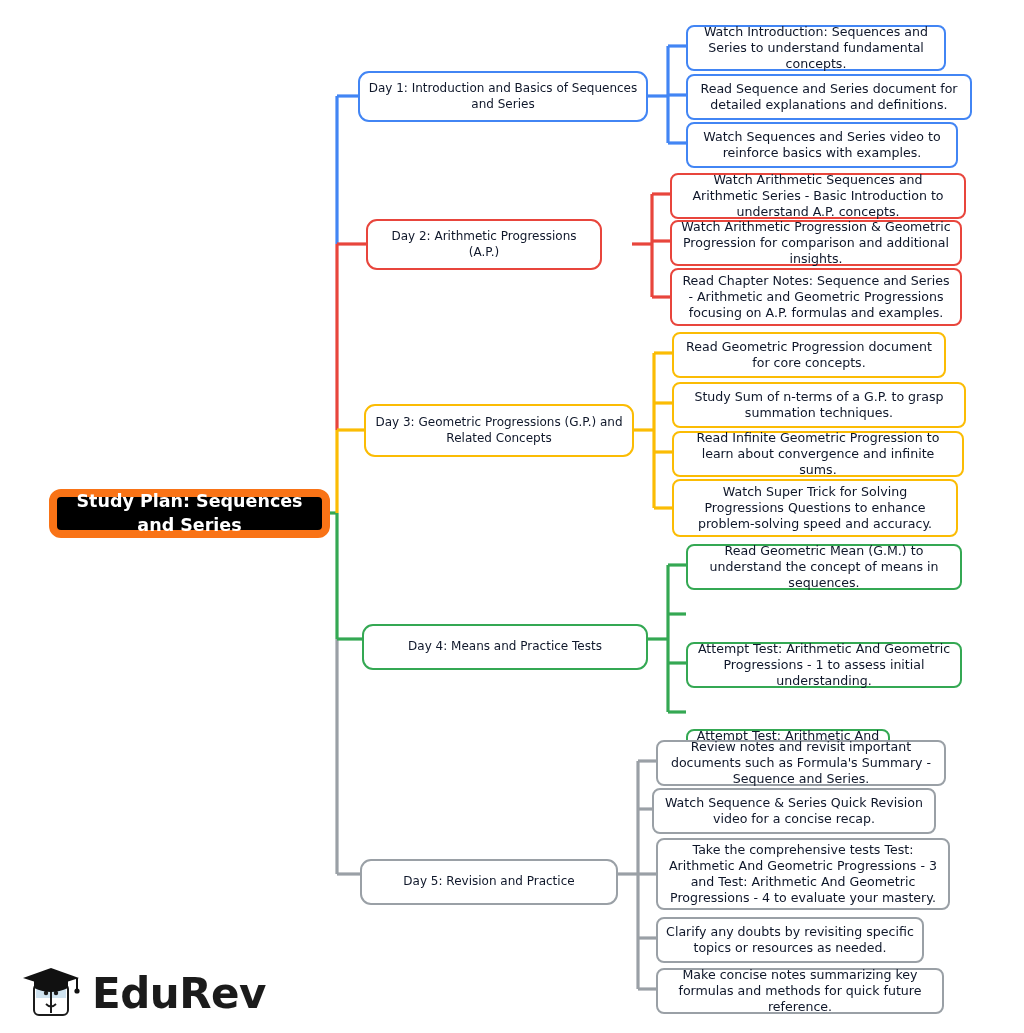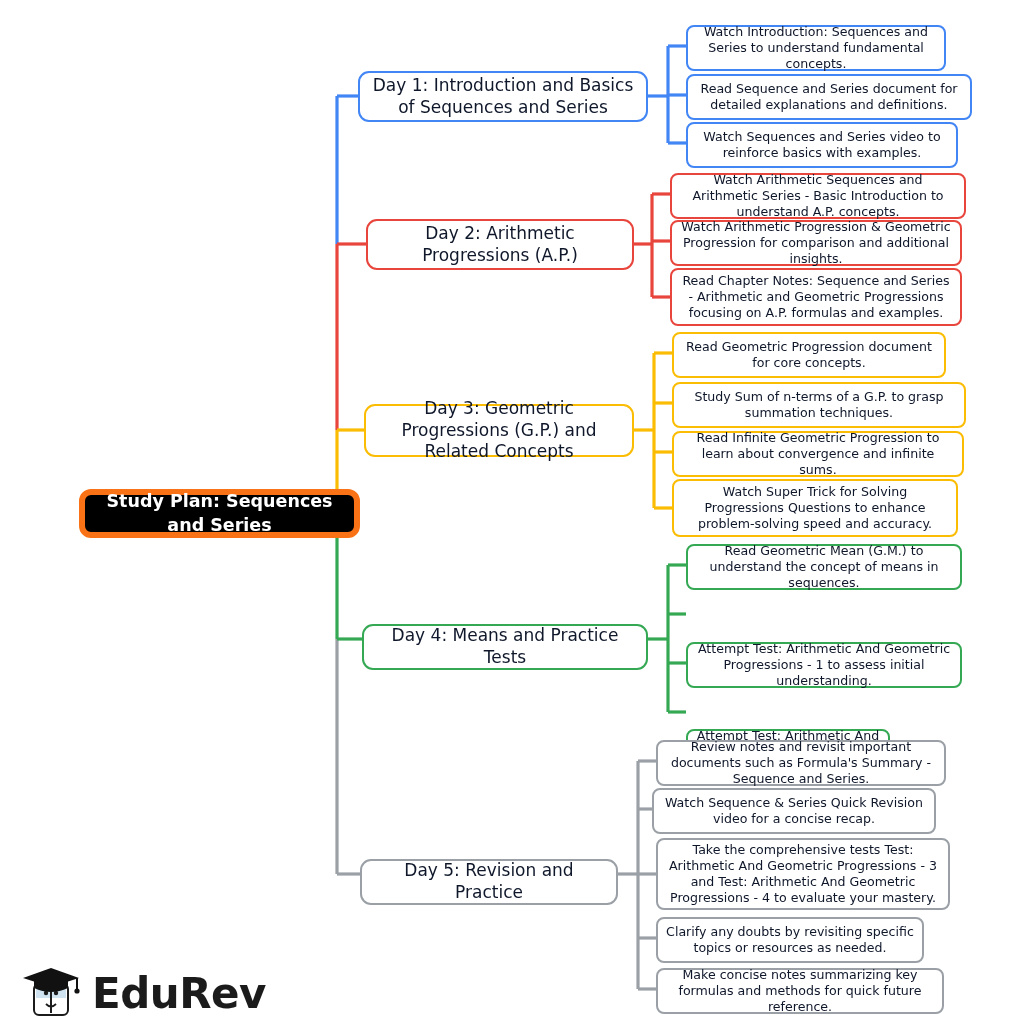--- a/index.html
+++ b/index.html
@@ -39,33 +39,32 @@
     border-color: #9aa0a6;
     border-width: 2px;
     border-radius: 9px;
     color: #0f172a;
     line-height: 1.28;
     padding: 21px 8px;
   }
   
   .root {
     background: #000000;
-    border: 6px solid #f97316;
+    border: 8px solid #f97316;
     border-radius: 12px;
     color: #ffffff;
     font-weight: bold;
     font-size: 17.5px;
     line-height: 1.32;
     padding: 6px 12px;
     z-index: 4;
-    margin-left: 30px;
   }
   
   .day {
-    font-size: 17px;
+    font-size: 12px;
     border-width: 2.4px;
     border-radius: 11px;
     z-index: 3;
   }
   
   .leaf {
     font-size: 12.6px;
     border-width: 2.2px;
     border-radius: 8px;
     z-index: 3;
@@ -163,21 +162,21 @@
   <div class="node leaf c-blue" style="left:686px; top:25px; width:260px; height:42px;">
     <span>Watch Introduction: Sequences and Series to understand fundamental concepts.</span>
   </div>
   <div class="node leaf c-blue" style="left:686px; top:74px; width:286px; height:42px;">
     <span>Read Sequence and Series document for detailed explanations and definitions.</span>
   </div>
   <div class="node leaf c-blue" style="left:686px; top:122px; width:272px; height:42px;">
     <span>Watch Sequences and Series video to reinforce basics with examples.</span>
   </div>
 
-  <div class="node day c-red" style="left:366px; top:219px; width:268px; height:51px;">
+  <div class="node day c-red" style="left:366px; top:219px; width:236px; height:51px;">
     <span>Day 2: Arithmetic Progressions (A.P.)</span>
   </div>
   <div class="node leaf c-red" style="left:670px; top:173px; width:296px; height:42px;">
     <span>Watch Arithmetic Sequences and Arithmetic Series - Basic Introduction to understand A.P. concepts.</span>
   </div>
   <div class="node leaf c-red" style="left:670px; top:220px; width:292px; height:42px;">
     <span>Watch Arithmetic Progression &amp; Geometric Progression for comparison and additional insights.</span>
   </div>
   <div class="node leaf c-red" style="left:670px; top:268px; width:292px; height:58px;">
     <span>Read Chapter Notes: Sequence and Series - Arithmetic and Geometric Progressions focusing on A.P. formulas and examples.</span>

